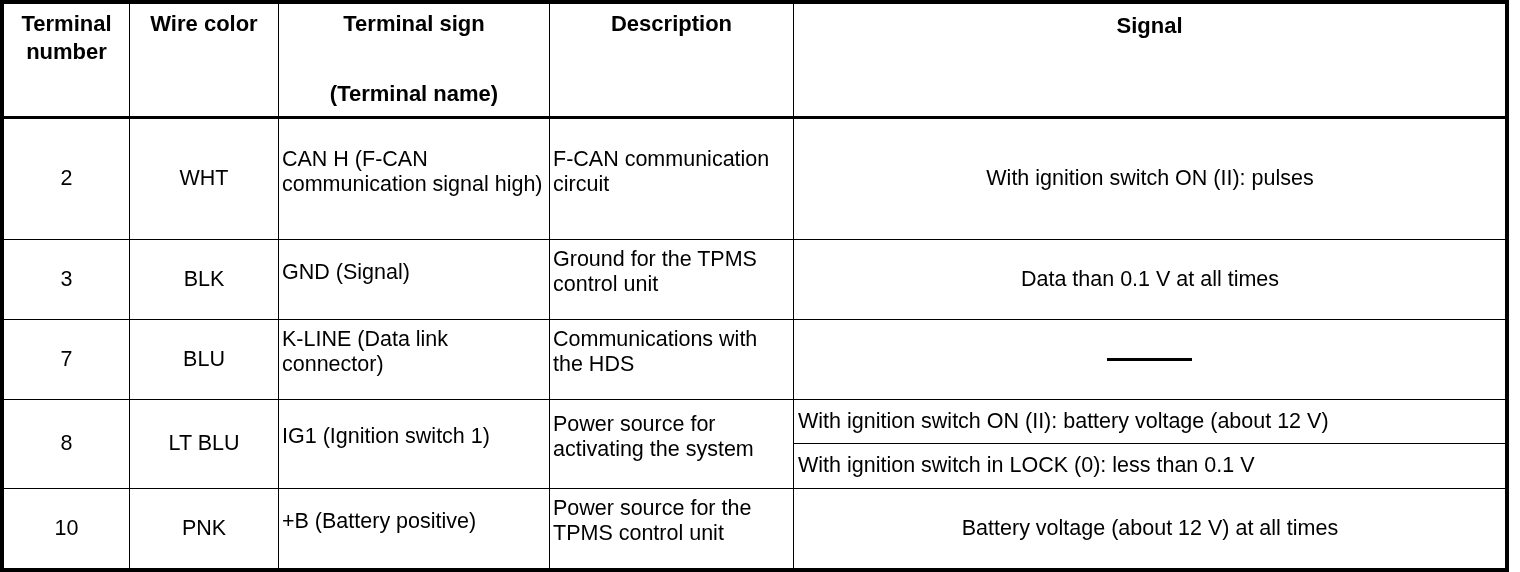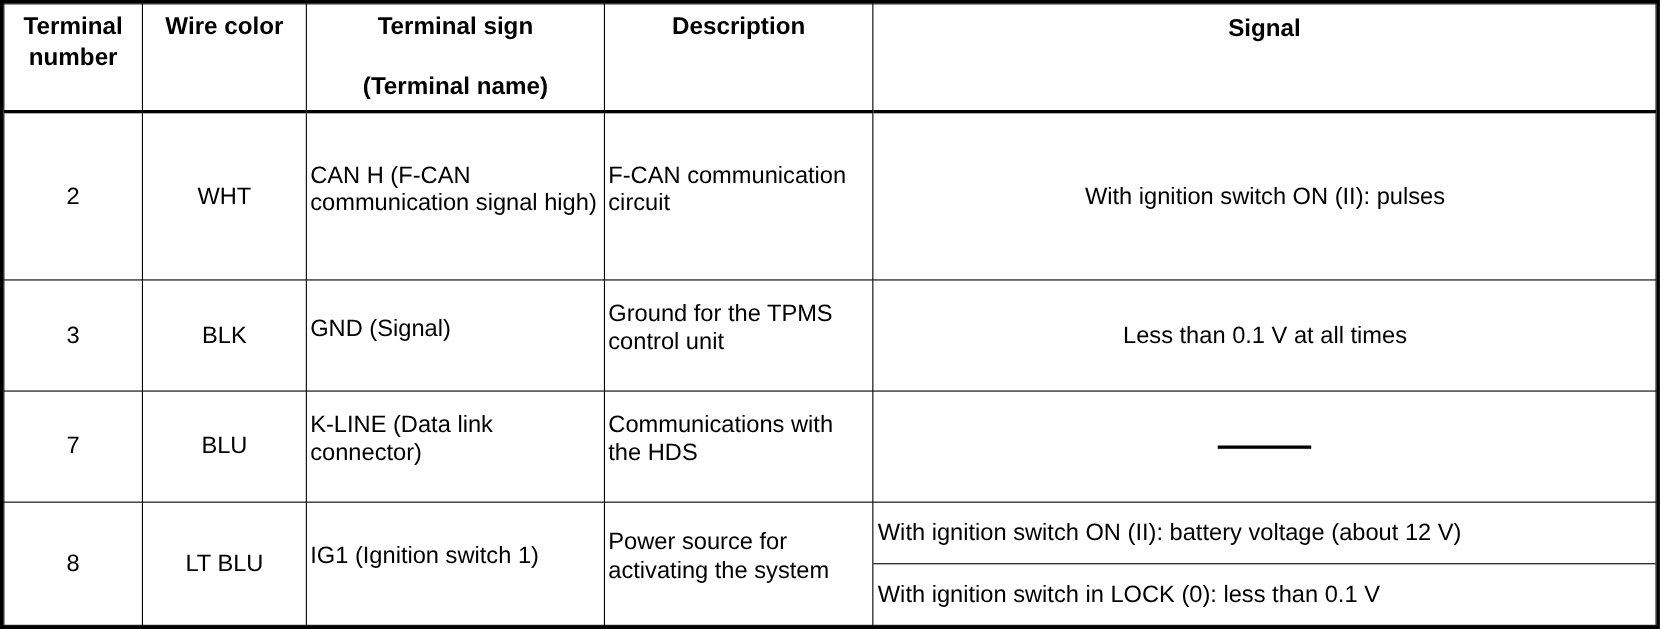--- a/index.html
+++ b/index.html
@@ -68,21 +68,21 @@
   th {
     font-weight: bold;
     text-align: center;
     font-size: 22px;
     line-height: 1.28;
     padding: 6px 4px 8px 4px;
     vertical-align: top;
   }
   th .hdr-sub {
     display: block;
-    margin-top: 26px;
+    margin-top: 42px;
   }
   th.hdr-signal {
     vertical-align: top;
     padding-top: 8px;
   }
 
   td.cell-center {
     text-align: center;
     vertical-align: middle;
     padding: 0 3px;
@@ -162,21 +162,21 @@
         <td class="cell-top">CAN H (F-CAN communication signal high)</td>
         <td class="cell-top">F-CAN communication circuit</td>
         <td class="cell-left">With ignition switch ON (II): pulses</td>
       </tr>
 
       <tr style="height:65px;">
         <td class="cell-center">3</td>
         <td class="cell-center">BLK</td>
         <td class="cell-top">GND (Signal)</td>
         <td class="cell-top">Ground for the TPMS control unit</td>
-        <td class="cell-left">Less than 0.1 V at all times</td>
+        <td class="cell-left">Data than 0.1 V at all times</td>
       </tr>
 
       <tr style="height:66px;">
         <td class="cell-center">7</td>
         <td class="cell-center">BLU</td>
         <td class="cell-top">K-LINE (Data link connector)</td>
         <td class="cell-top">Communications with the HDS</td>
         <td class="cell-center">
           <span class="dash-mark"></span>
         </td>
@@ -186,18 +186,25 @@
         <td class="cell-center">8</td>
         <td class="cell-center">LT BLU</td>
         <td class="cell-top">IG1 (Ignition switch 1)</td>
         <td class="cell-top">Power source for activating the system</td>
         <td class="cell-split">
           <span class="subrow first">With ignition switch ON (II): battery voltage (about 12 V)</span>
           <span class="subrow">With ignition switch in LOCK (0): less than 0.1 V</span>
         </td>
       </tr>
 
+      <tr style="height:66px;">
+        <td class="cell-center">10</td>
+        <td class="cell-center">PNK</td>
+        <td class="cell-top">+B (Battery positive)</td>
+        <td class="cell-top">Power source for the TPMS control unit</td>
+        <td class="cell-left">Battery voltage (about 12 V) at all times</td>
+      </tr>
 
 
     </tbody>
   </table>
 
 </div>
 
 </body></html>

